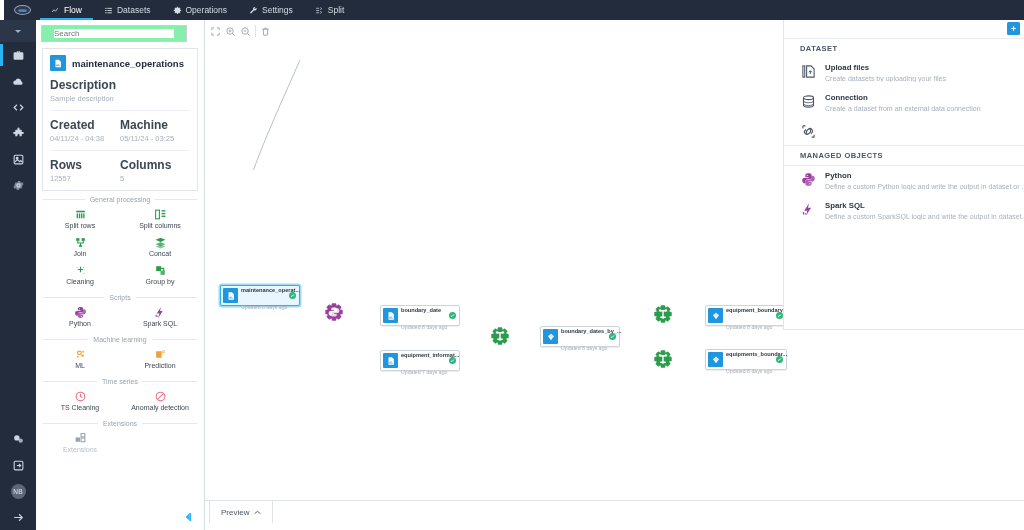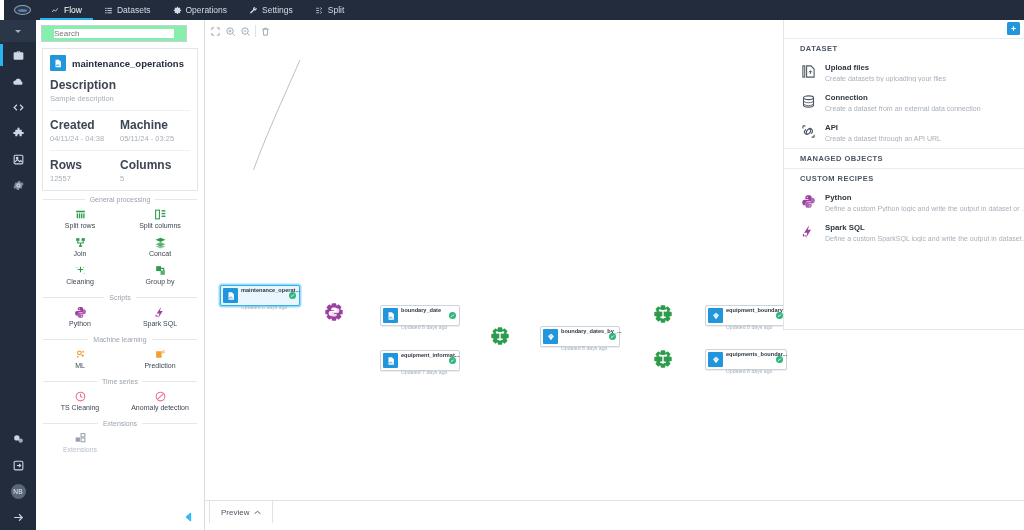--- a/index.html
+++ b/index.html
@@ -833,32 +833,27 @@
       </span>
     </div>
     <div class="rp-item">
       <span class="rp-ico">
             <svg viewBox="0 0 24 24">
               <path d="M3 3h4M3 3v4M21 21h-4M21 21v-4" stroke="#4b5563" stroke-width="1.7" fill="none"></path>
               <path d="M14 8a4 4 0 0 1 0 6l-1.5 1.5a4 4 0 0 1-5.7-5.7L8 8.5" fill="none" stroke="#4b5563" stroke-width="1.8"></path>
               <path d="M10 16a4 4 0 0 1 0-6l1.5-1.5a4 4 0 0 1 5.7 5.7L16 15.5" fill="none" stroke="#4b5563" stroke-width="1.8"></path>
             </svg>
           </span>
-      <span>
-        <span class="rp-name" style="display:block">API</span>
-        <span class="rp-desc" style="display:block">Create a dataset through an API URL</span>
-      </span>
     </div>
   <div class="rp-divider"></div>
 
   <div class="rp-sec-title">MANAGED OBJECTS</div>
 
   <div class="rp-divider"></div>
 
-  <div class="rp-sec-title">CUSTOM RECIPES</div>
 
     <div class="rp-item">
       <span class="rp-ico">
             <svg viewBox="0 0 24 24">
               <path d="M12 2c-3 0-5 1-5 3v3h5v1H5.5C3.5 9 2 10.5 2 13.5S3.5 18 5.5 18H7v-3c0-2 1.6-3.5 3.5-3.5h4C16 11.5 17 10.5 17 9V5c0-2-2-3-5-3zm-2 2.2a1 1 0 1 1 0 2 1 1 0 0 1 0-2z" fill="#9b3fa0"></path>
               <path d="M12 22c3 0 5-1 5-3v-3h-5v-1h6.5c2 0 3.5-1.5 3.5-4.5S20.5 6 18.5 6H17v3c0 2-1.6 3.5-3.5 3.5h-4C8 12.5 7 13.5 7 15v4c0 2 2 3 5 3zm2-2.2a1 1 0 1 1 0-2 1 1 0 0 1 0 2z" fill="#9b3fa0" opacity=".82"></path>
             </svg>
           </span>
       <span>
         <span class="rp-name" style="display:block">Python</span>

